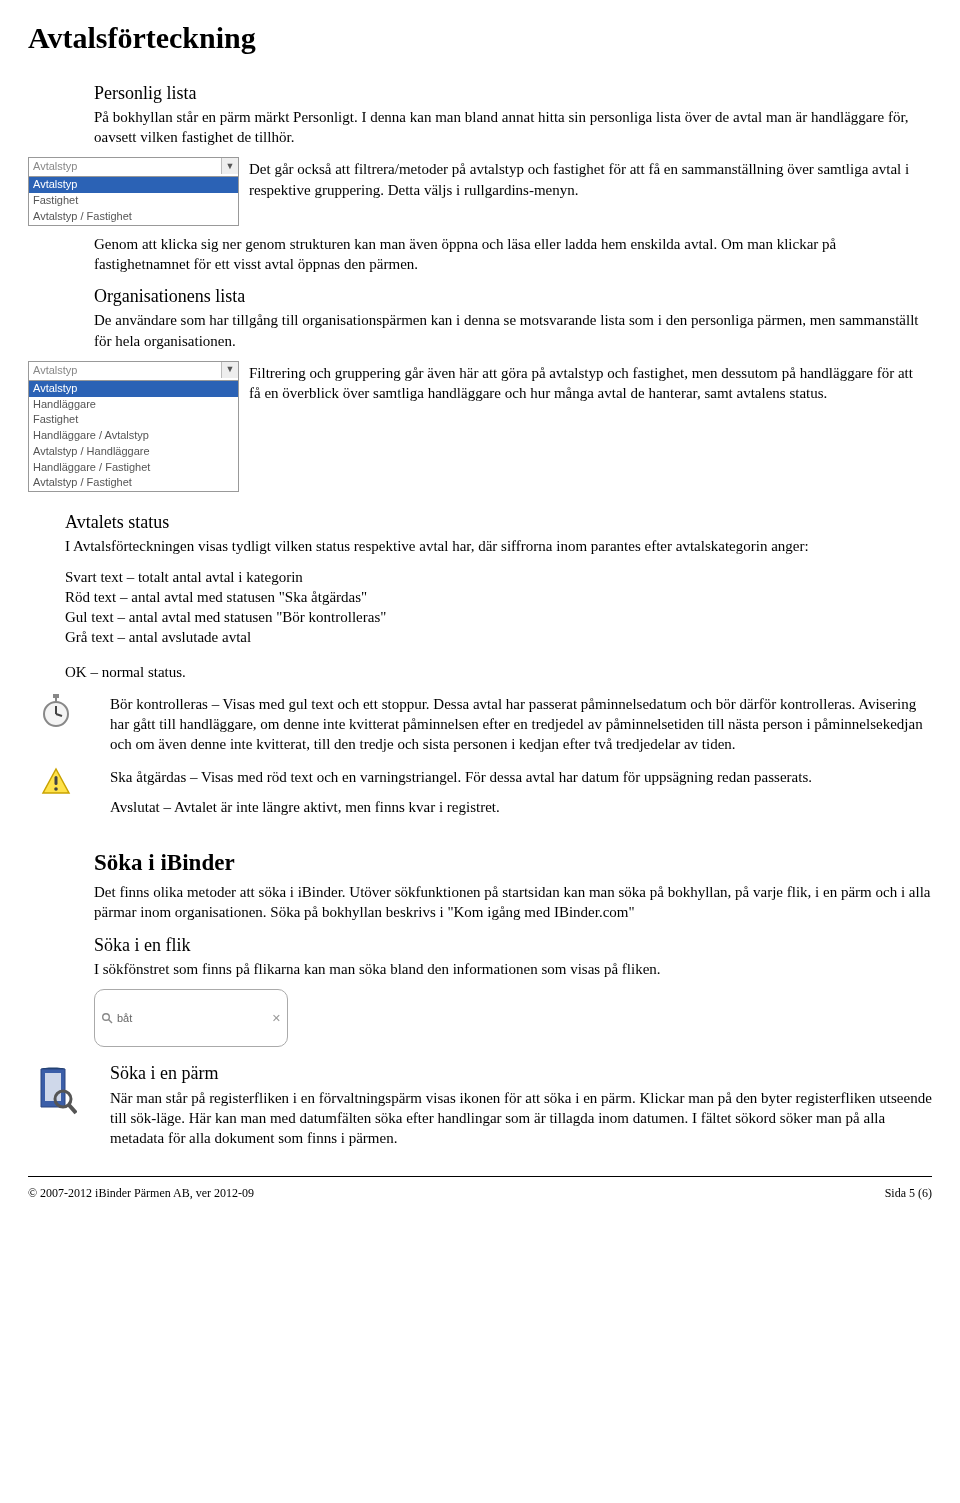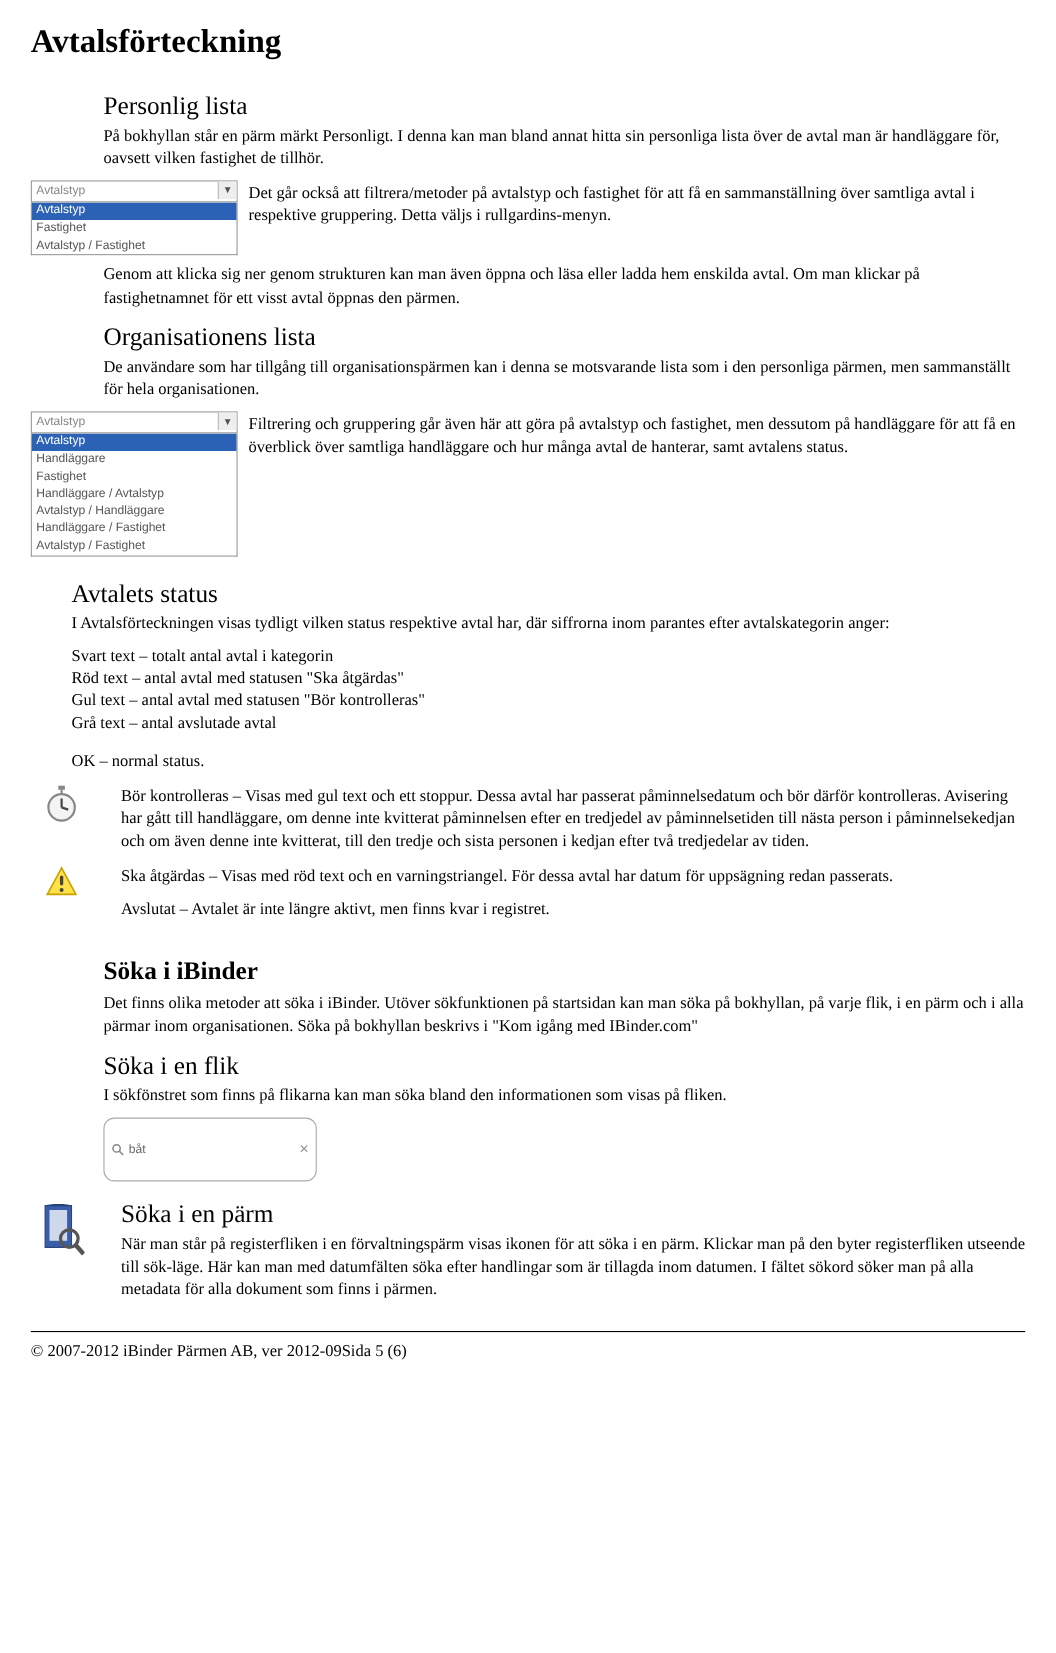--- a/index.html
+++ b/index.html
@@ -17,21 +17,21 @@
     font-size: 30px;
     margin: 0 0 22px 0;
   }
   h2 {
     font-family: Liberation Serif, serif;
     font-weight: bold;
     font-size: 23px;
     margin: 20px 0 4px 0;
   }
   .subhead {
-    font-size: 23px;
+    font-size: 18px;
     margin: 10px 0 0 0;
   }
   .section {
     margin-left: 66px;
   }
   .section-with-image {
     display: flex;
     align-items: flex-start;
     gap: 26px;
   }
@@ -42,21 +42,21 @@
     justify-content: center;
     padding-top: 2px;
   }
   .section-with-image .text-col {
     flex: 1;
   }
   p {
     margin: 2px 0 10px 0;
   }
   .dropdown-box {
-    width: 188px;
+    width: 211px;
     font-family: Tahoma, Arial, sans-serif;
     font-size: 11px;
     line-height: 1.25;
     margin-right: 10px;
     flex-shrink: 0;
   }
   .dd-input {
     border: 1px solid #999;
     background: #fff;
     height: 18px;
@@ -123,21 +123,22 @@
     color: #999;
     font-size: 11px;
   }
   hr.footer-rule {
     margin-top: 18px;
     border: none;
     border-top: 1px solid #000;
   }
   .footer {
     display: flex;
-    font-size: 15px;
+    justify-content: space-between;
+    font-size: 12px;
     margin-top: 2px;
   }
   .stopwatch-svg, .warn-svg, .book-svg {
     display: block;
   }
 </style>
 </head>
 <body>
 
 <h1>Avtalsförteckning</h1>

